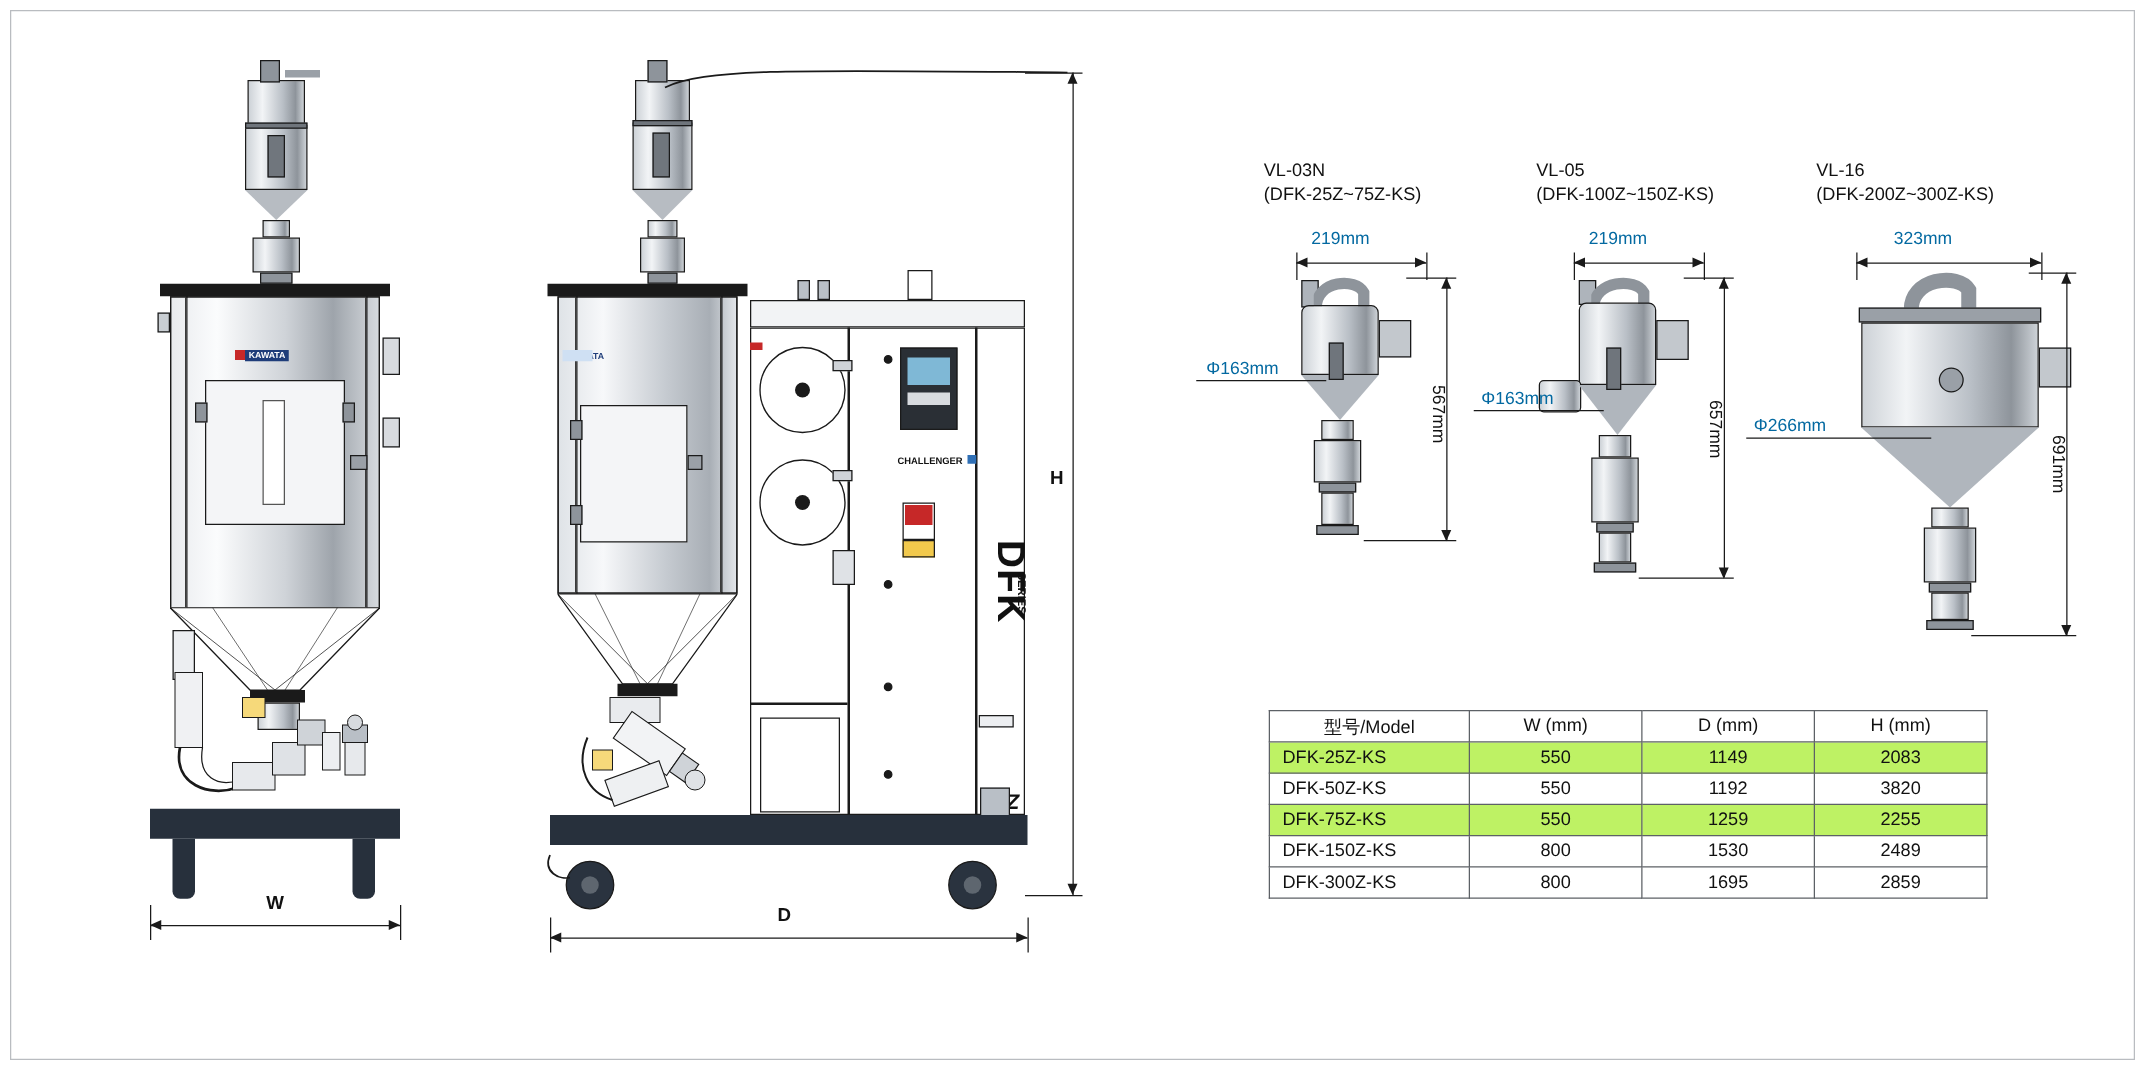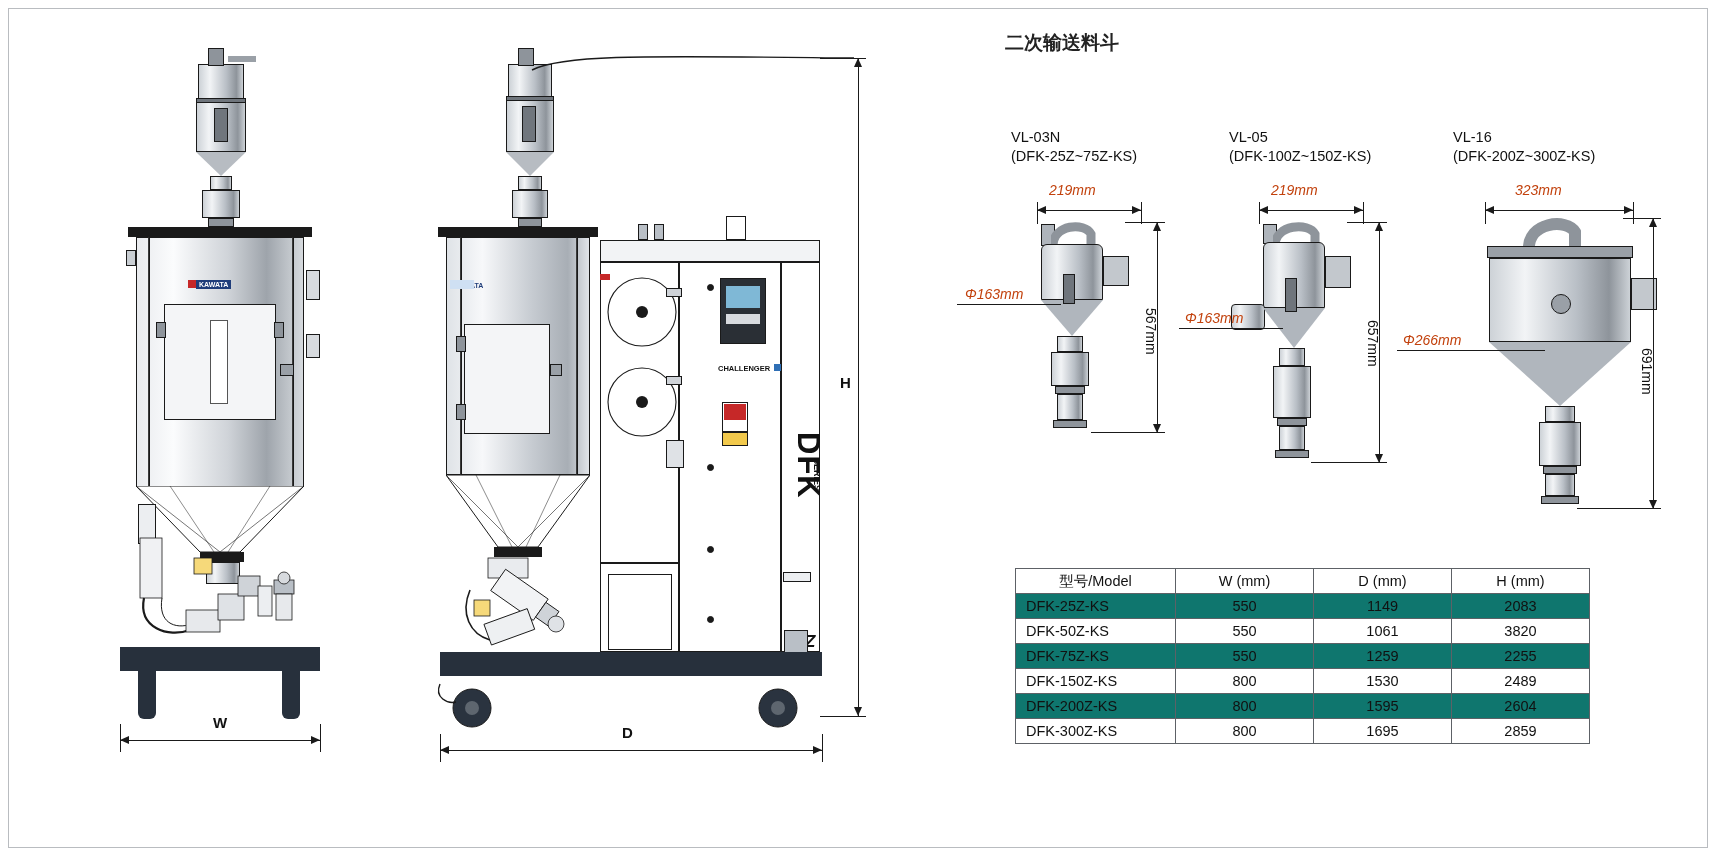--- a/index.html
+++ b/index.html
@@ -78,21 +78,21 @@
   .hh {
     position: absolute;
     font-size: 14.5px;
     line-height: 19px;
     color: #111;
   }
 
   
   .fig { position: absolute; }
   .fig .dimtxt {
-    position: absolute; font-size: 14px; color: #c2410c; font-style: italic;
+    position: absolute; font-size: 14px; color: #0369a1;
   }
   .vert-txt {
     position: absolute;
     font-size: 14px; color: #111;
     writing-mode: vertical-rl;
     text-orientation: mixed;
   }
 
   
   .spec-table {
@@ -105,21 +105,21 @@
     border: 1px solid #5d6166;
     height: 25px;
     text-align: center;
     padding: 0 4px;
     box-sizing: border-box;
     font-weight: normal;
   }
   .spec-table thead th { background: #ffffff; font-size: 14.5px; }
   .spec-table td.model { width: 160px; text-align: left; padding-left: 10px; }
   .spec-table td.num { width: 138px; }
-  .spec-table tr.shade td { background: #0f766e; }
+  .spec-table tr.shade td { background: #bef264; }
   .spec-table tr.plain td { background: #ffffff; }
   .spec-table thead th.model-h { width: 160px; }
   .spec-table thead th.num-h { width: 138px; }
   .spec-table thead tr th { background: #ffffff; }
   .spec-table thead tr th.model-h { background: #ffffff; }
 
   
   .dfk-text {
     position: absolute;
     font-weight: bold;
@@ -353,21 +353,20 @@
       <div class="arrow-u" style="left:434px; top:24px;"></div>
       <div class="arrow-d" style="left:434px; top:673px;"></div>
       <div class="dim-line" style="left:400px; top:24px; width:46px;"></div>
       <div class="dim-line" style="left:400px; top:682px; width:46px;"></div>
       <div class="dim-label" style="left:420px; top:340px;">H</div>
     </div>
   </div>
 
   <div class="right-panel">
 
-    <div class="rp-title-cn">二次输送料斗</div>
 
     <div class="fig" style="left:0px; top:98px; width:190px; height:420px;">
       <div class="hh" style="left:6px; top:0px;">
         <div>VL-03N</div>
         <div>(DFK-25Z~75Z-KS)</div>
       </div>
 
       <div class="dimtxt" style="left:44px; top:54px;">219mm</div>
       <div class="dim-line" style="left:32px; top:82px; width:104px;"></div>
       <div class="arrow-l" style="left:32px; top:78px;"></div>
@@ -492,41 +491,35 @@
       <tbody>
         <tr class="shade">
           <td class="model">DFK-25Z-KS</td>
           <td class="num">550</td>
           <td class="num">1149</td>
           <td class="num">2083</td>
         </tr>
         <tr class="plain">
           <td class="model">DFK-50Z-KS</td>
           <td class="num">550</td>
-          <td class="num">1061</td>
+          <td class="num">1192</td>
           <td class="num">3820</td>
         </tr>
         <tr class="shade">
           <td class="model">DFK-75Z-KS</td>
           <td class="num">550</td>
           <td class="num">1259</td>
           <td class="num">2255</td>
         </tr>
         <tr class="plain">
           <td class="model">DFK-150Z-KS</td>
           <td class="num">800</td>
           <td class="num">1530</td>
           <td class="num">2489</td>
         </tr>
-        <tr class="shade">
-          <td class="model">DFK-200Z-KS</td>
-          <td class="num">800</td>
-          <td class="num">1595</td>
-          <td class="num">2604</td>
-        </tr>
         <tr class="plain">
           <td class="model">DFK-300Z-KS</td>
           <td class="num">800</td>
           <td class="num">1695</td>
           <td class="num">2859</td>
         </tr>
       </tbody>
     </table>
   </div>
 </div>

